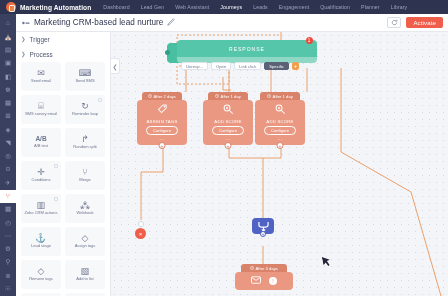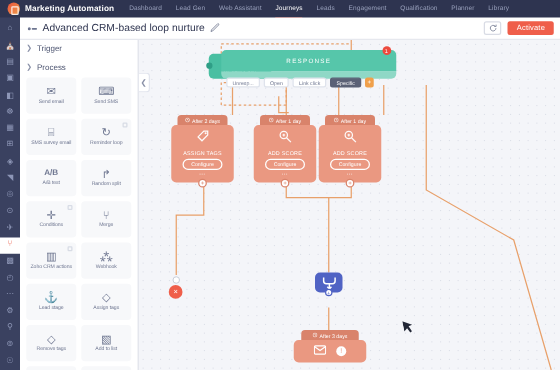--- a/index.html
+++ b/index.html
@@ -327,21 +327,21 @@
       </div>
     </div>
 
   <div class="headerbar">
     <div class="back-dots">
       <svg width="8" height="6" viewBox="0 0 8 6">
           <circle cx="1.4" cy="3" r="1.2" fill="#6d7590"></circle>
           <rect x="3.4" y="2.4" width="4.2" height="1.3" rx=".6" fill="#6d7590"></rect>
         </svg>
     </div>
-    <div class="page-title">Advanced CRM-based loop nurture</div>
+    <div class="page-title">Marketing CRM-based lead nurture</div>
     <div class="edit-pencil">
       <svg width="8" height="8" viewBox="0 0 10 10">
           <path d="M1 9l1.6-.5L9 2.1 7.9 1 1.5 7.4z" fill="none" stroke="#7a8197" stroke-width=".9"></path>
         </svg>
     </div>
     <div class="hdr-right">
       <div class="refresh-btn">
         <svg width="7" height="7" viewBox="0 0 10 10">
             <path d="M8.2 5a3.2 3.2 0 1 1-1-2.3" fill="none" stroke="#7a8197" stroke-width="1"></path>
             <path d="M8.4 1v2.1H6.3" fill="none" stroke="#7a8197" stroke-width="1"></path>

